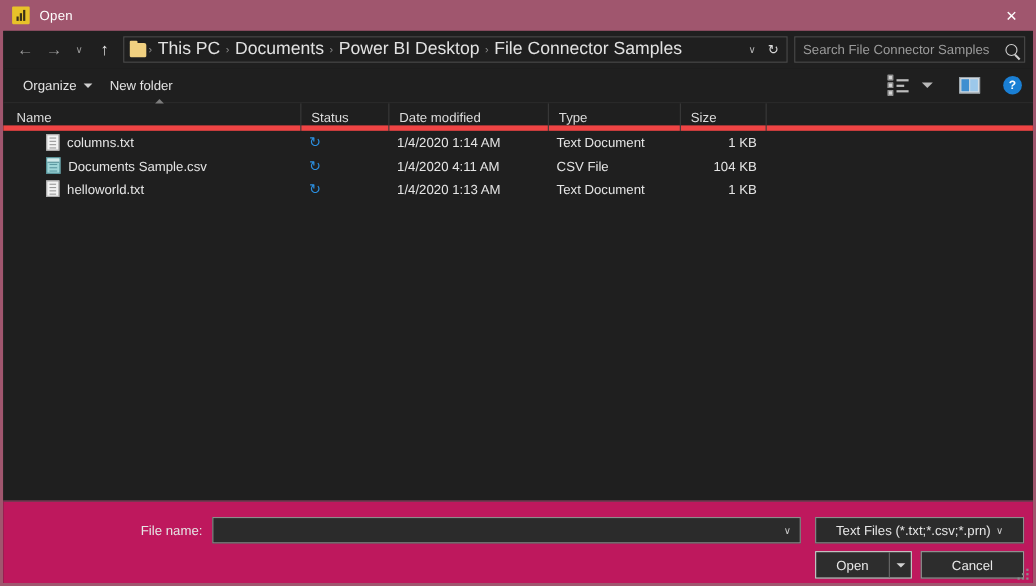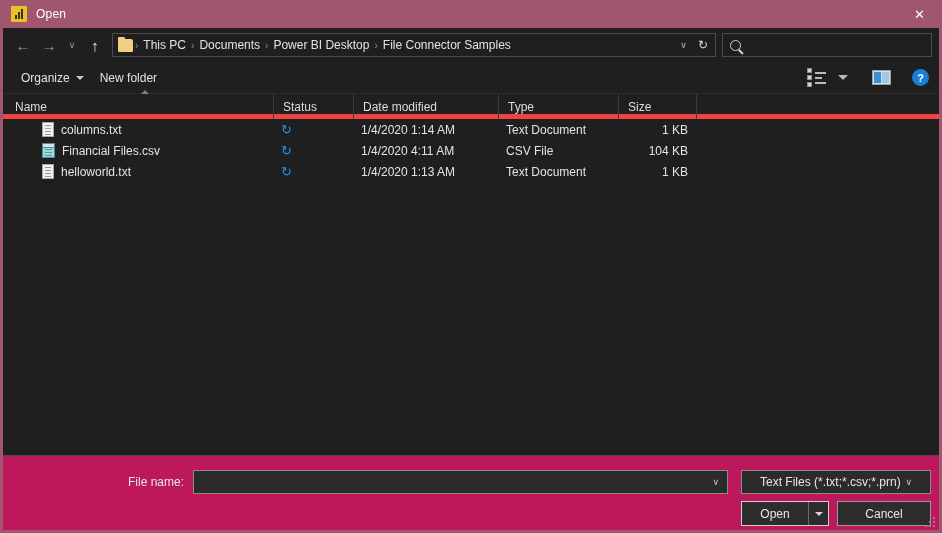--- a/index.html
+++ b/index.html
@@ -76,21 +76,21 @@
     width: 15px; height: 13px;
     background: #f0d080;
     border-radius: 1px 2px 1px 1px;
     position: relative; flex: 0 0 auto;
   }
   .folder-chip::before {
     content: ""; position: absolute; left: 0; top: -2px;
     width: 7px; height: 3px; background: #f0d080; border-radius: 1px 1px 0 0;
   }
   .crumb {
-    color: #e2e2e2; font-size: 12px;
+    color: #e2e2e2; font-size: 16px;
     padding: 0 3px; white-space: nowrap;
   }
   .crumb-sep { color: #8c8c8c; font-size: 10px; padding: 0 2px; }
   .addr-spacer { flex: 1 1 auto; }
   .addr-chev { color: #b5b5b5; font-size: 9px; padding: 0 6px; }
   .addr-refresh { color: #d8d8d8; font-size: 12px; padding: 0 5px; }
   .searchbox {
     flex: 0 0 210px; height: 24px; margin-left: 6px;
     border: 1px solid #4a4a4a; background: #1f1f1f;
     display: flex; align-items: center; justify-content: space-between;
@@ -321,20 +321,21 @@
       <span class="crumb-sep">›</span>
       <span class="crumb">Power BI Desktop</span>
       <span class="crumb-sep">›</span>
       <span class="crumb">File Connector Samples</span>
       <span class="addr-spacer"></span>
       <span class="addr-chev">∨</span>
       <span class="addr-refresh">↻</span>
     </div>
 
     <div class="searchbox">
+      <span class="ph">Search File Connector Samples</span>
       <span class="search-glass"></span>
     </div>
   </div>
 
   <div class="toolbar">
     <div class="tb-item">
       <span>Organize</span>
       <span class="caret-down"></span>
     </div>
     <div class="tb-item">
@@ -383,21 +384,21 @@
       </div>
       <div class="c-status ic-sync">↻</div>
       <div class="c-date txt">1/4/2020 1:14 AM</div>
       <div class="c-type txt">Text Document</div>
       <div class="c-size txt">1 KB</div>
     </div>
 
     <div class="row">
       <div class="c-name">
         <span class="ic-csv"></span>
-        <span class="txt">Financial Files.csv</span>
+        <span class="txt">Documents Sample.csv</span>
       </div>
       <div class="c-status ic-sync">↻</div>
       <div class="c-date txt">1/4/2020 4:11 AM</div>
       <div class="c-type txt">CSV File</div>
       <div class="c-size txt">104 KB</div>
     </div>
 
     <div class="row">
       <div class="c-name">
         <span class="ic-doc"></span>

